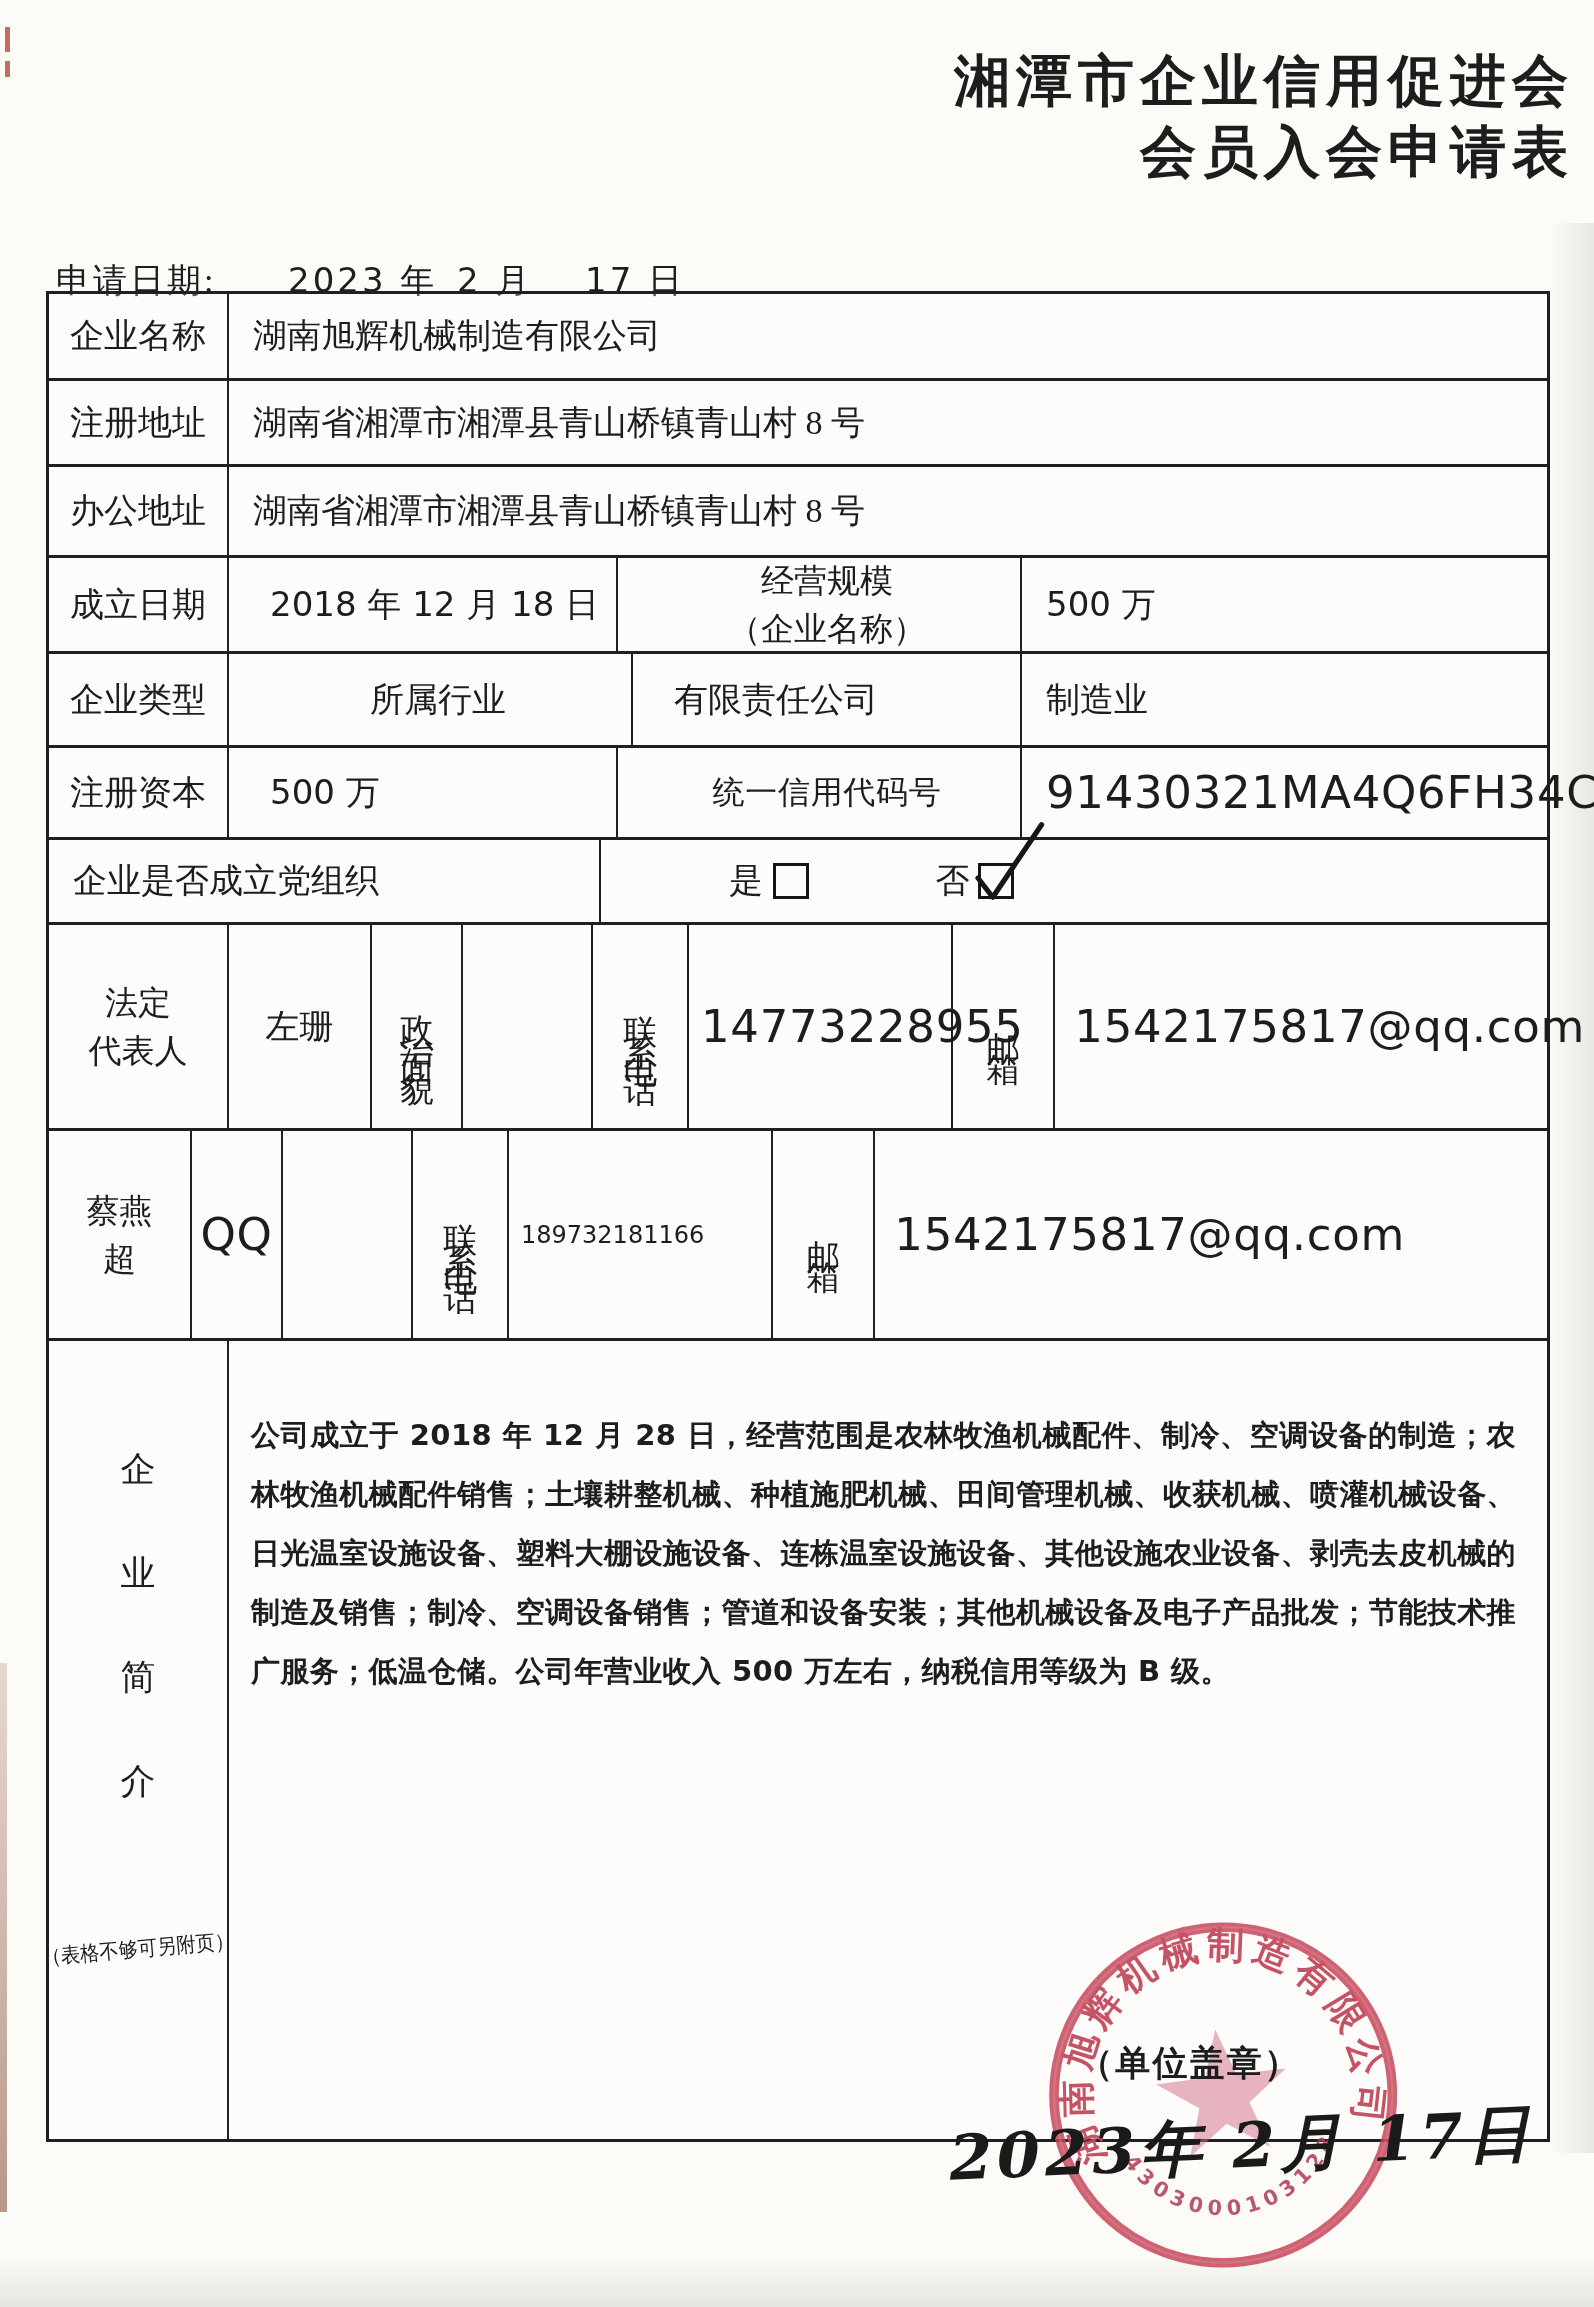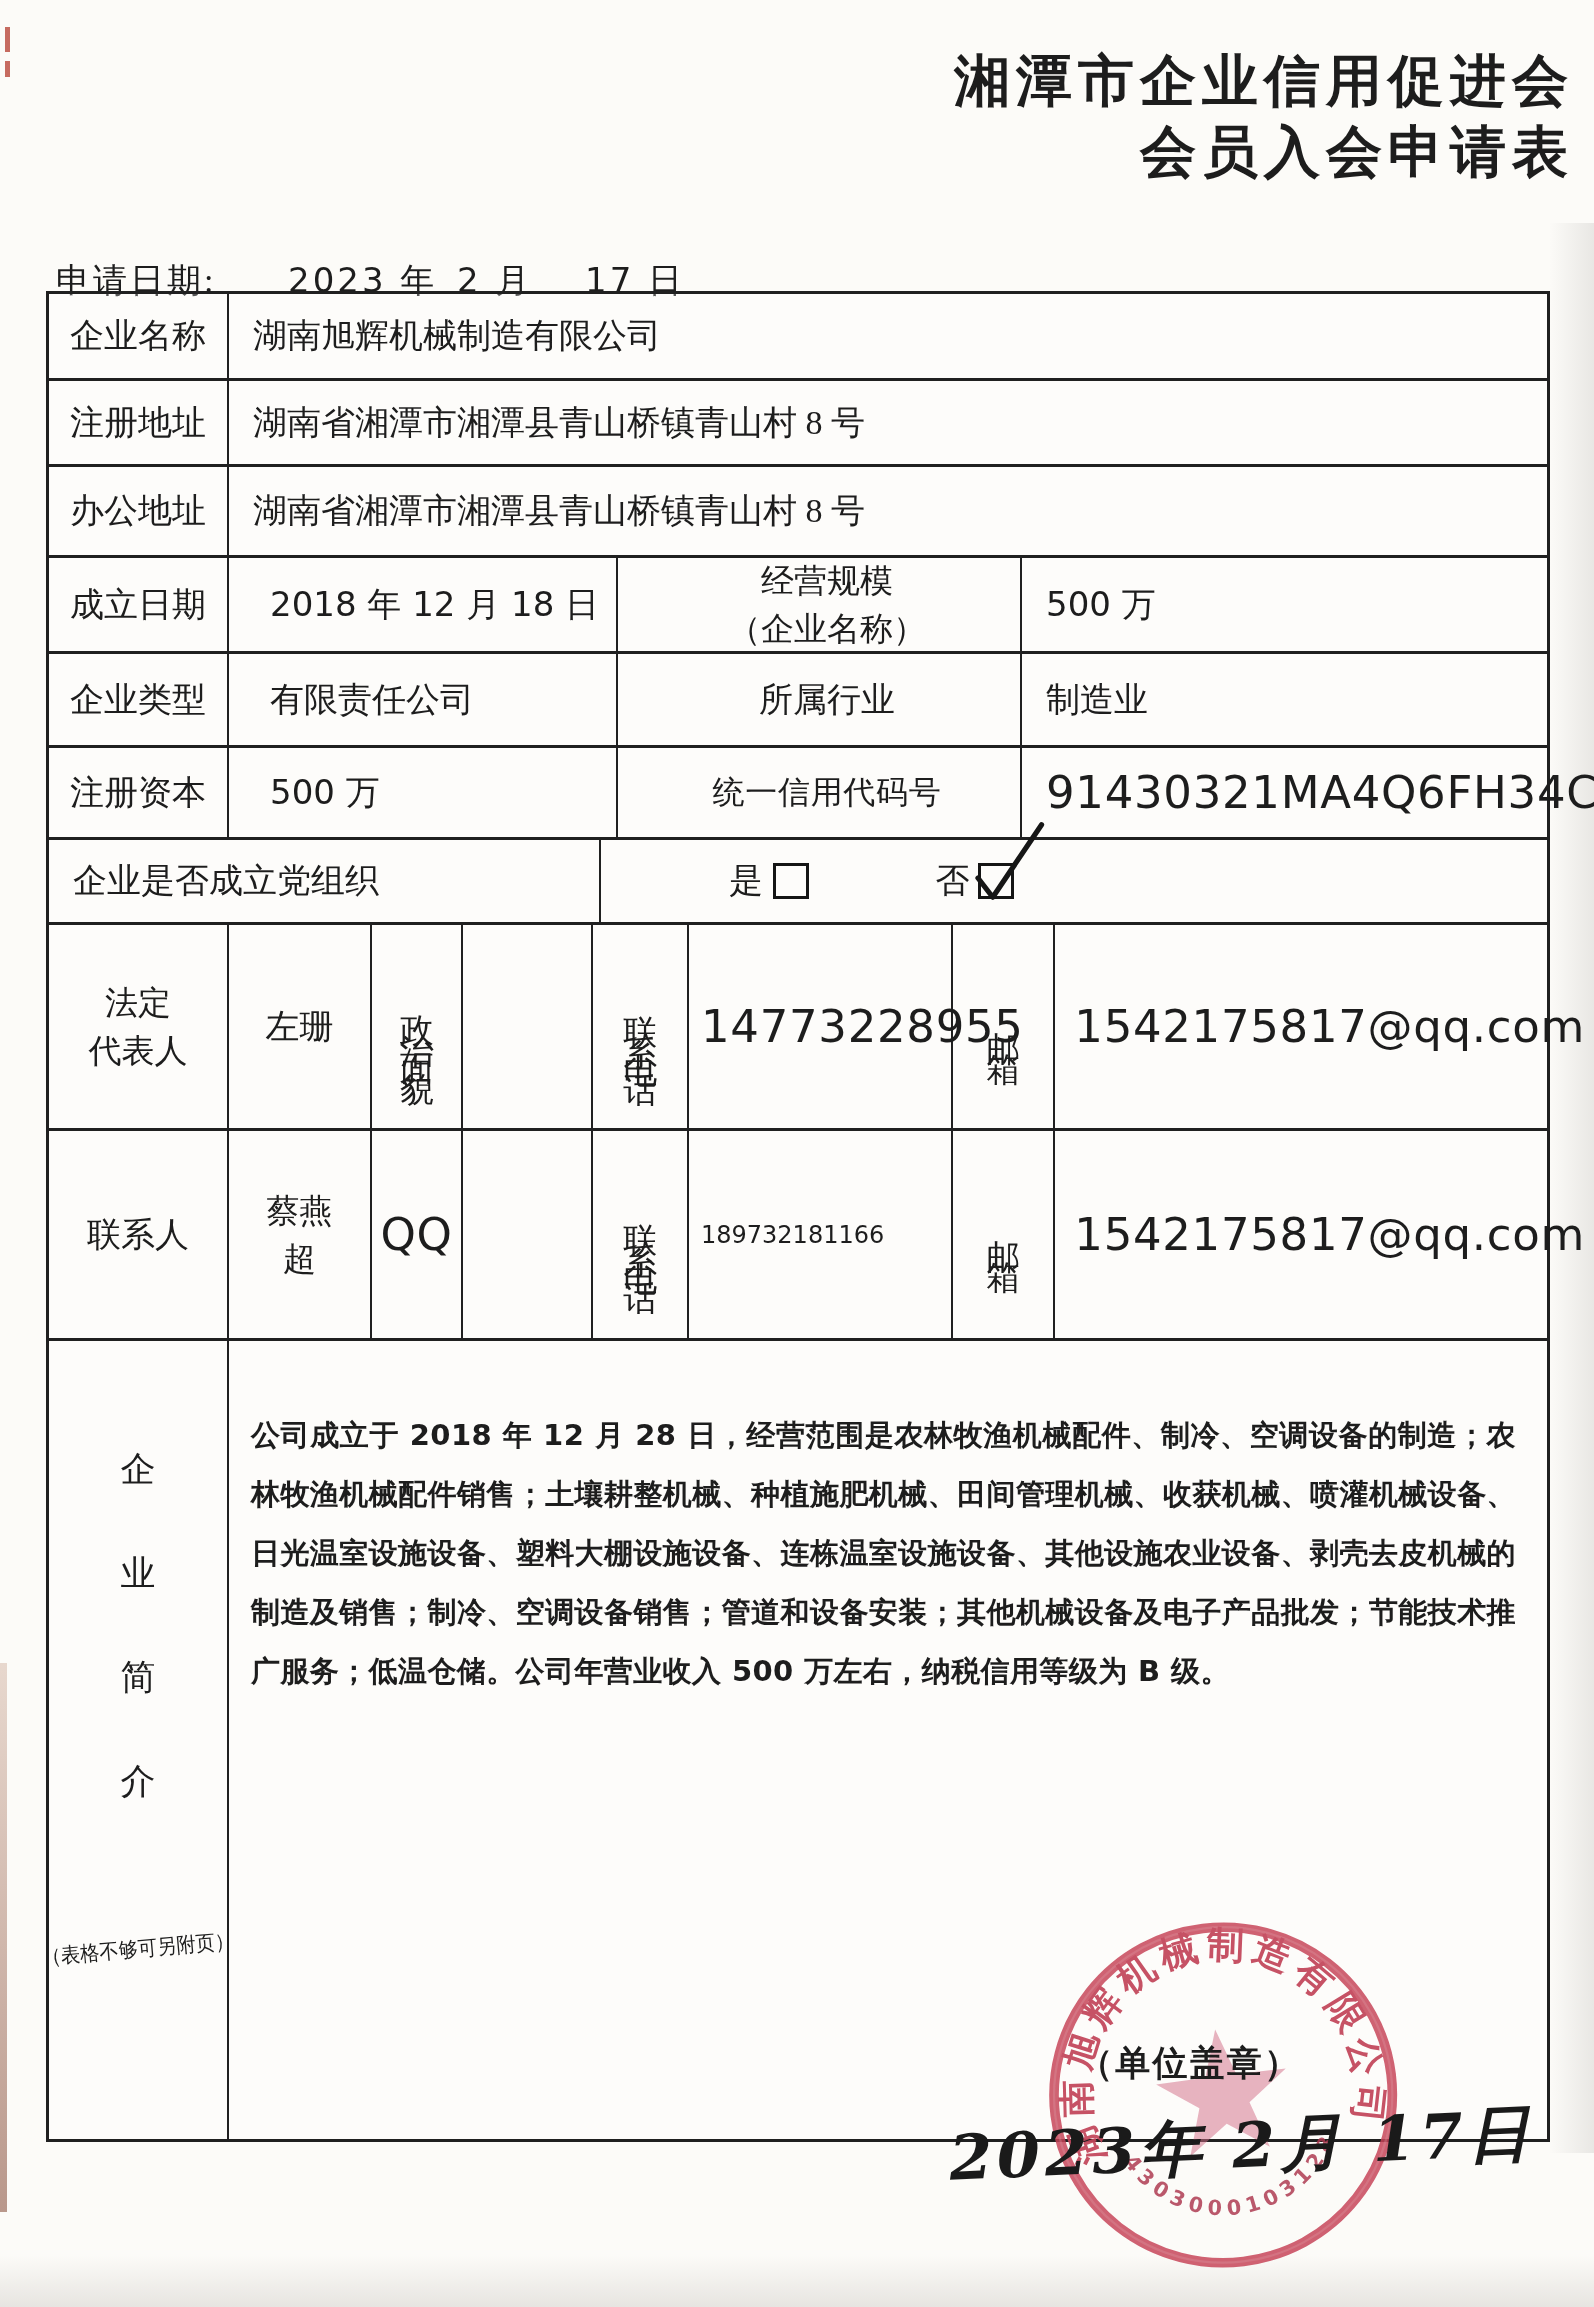--- a/index.html
+++ b/index.html
@@ -131,22 +131,22 @@
         <div class="two-line">
           <div>经营规模</div>
           <div>（企业名称）</div>
         </div>
       </div>
       <div class="cell grow val mixed">500 万</div>
     </div>
 
     <div class="row h5">
       <div class="cell w-label">企业类型</div>
+      <div class="cell w-l2">所属行业</div>
       <div class="cell w-v1 val">有限责任公司</div>
-      <div class="cell w-l2">所属行业</div>
       <div class="cell grow val">制造业</div>
     </div>
 
     <div class="row h6">
       <div class="cell w-label">注册资本</div>
       <div class="cell w-v1 val mixed">500 万</div>
       <div class="cell w-l2 small-label">统一信用代码号</div>
       <div class="cell grow val num">91430321MA4Q6FH34C</div>
     </div>
 
@@ -181,21 +181,20 @@
         <span class="vtext">联系电话</span>
       </div>
       <div class="cell w-phone phone-cell num">14773228955</div>
       <div class="cell w-ml">
         <span class="vtext short">邮箱</span>
       </div>
       <div class="cell grow email-cell num">1542175817@qq.com</div>
     </div>
 
     <div class="row h9">
-      <div class="cell w-label">联系人</div>
       <div class="cell w-name">
         <div class="two-line">
           <div>蔡燕</div>
           <div>超</div>
         </div>
       </div>
       <div class="cell w-attr num">QQ</div>
       <div class="cell w-gap"></div>
       <div class="cell w-vl">
         <span class="vtext">联系电话</span>

